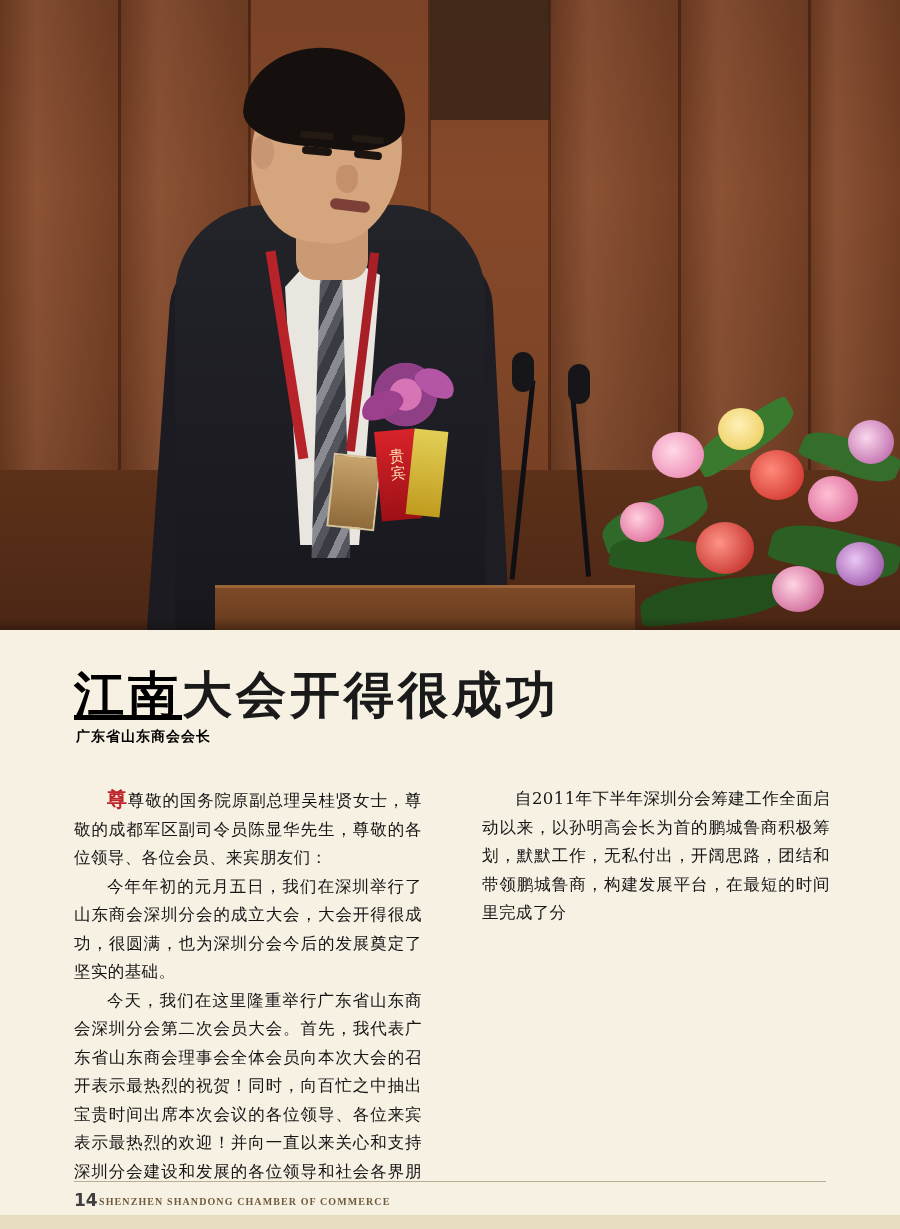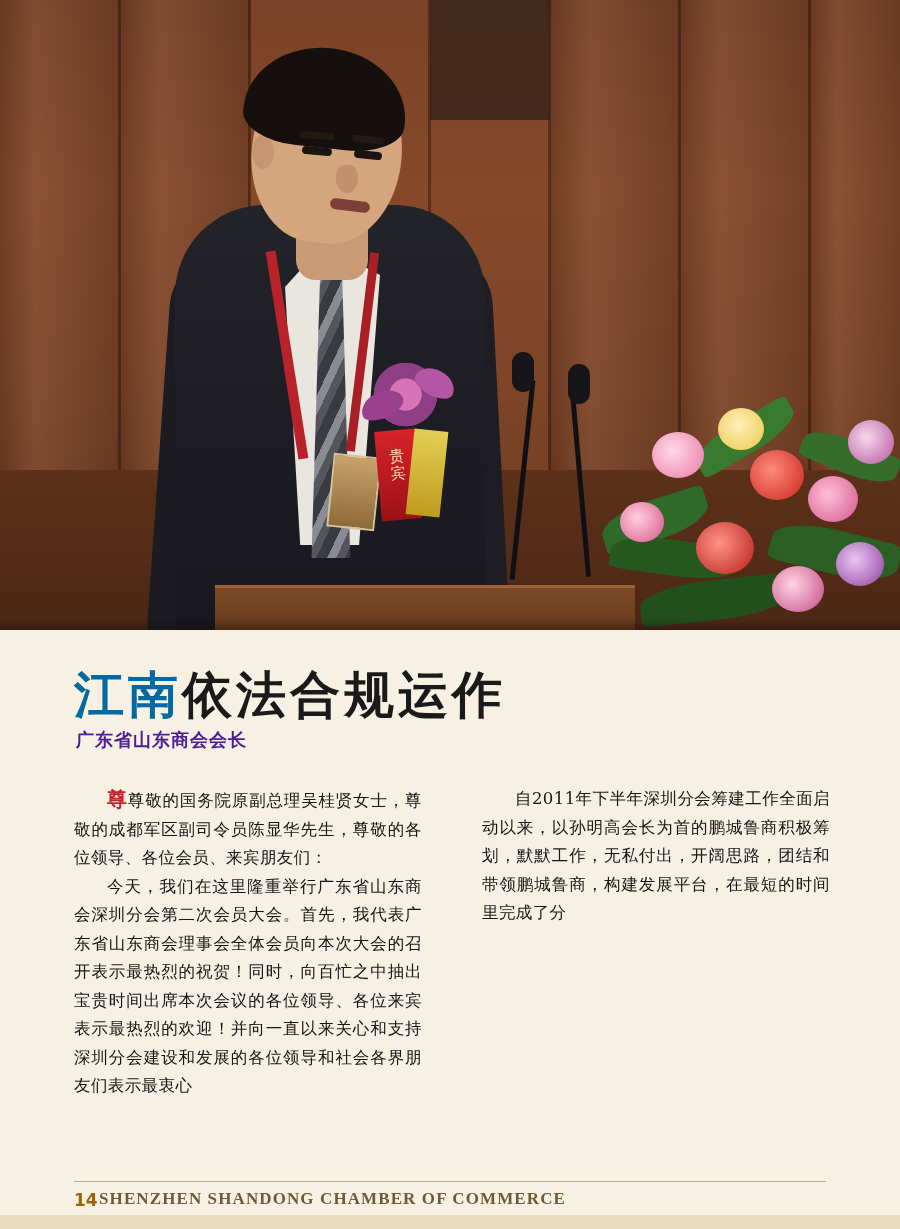--- a/index.html
+++ b/index.html
@@ -322,31 +322,32 @@
     left: 74px;
     top: 32px;
     font-family: "DejaVu Sans", sans-serif;
     font-weight: bold;
     font-size: 50px;
     letter-spacing: 4px;
     color: #1a1a1a;
     white-space: nowrap;
   }
   .headline .hl-name {
-    color: #0369a1;
+    color: #000000;
+    text-decoration: underline;
   }
   .subhead {
     position: absolute;
     left: 76px;
     top: 98px;
     font-family: "DejaVu Sans", sans-serif;
     font-weight: bold;
-    font-size: 18px;
+    font-size: 14px;
     letter-spacing: 1px;
-    color: #4c1d95;
+    color: #000000;
   }
   .columns {
     position: absolute;
     left: 74px;
     top: 155px;
     width: 756px;
     display: flex;
     gap: 60px;
   }
   .col {
@@ -382,31 +383,31 @@
     left: 74px;
     right: 74px;
     top: 0;
     height: 1px;
     background: #b9ae92;
   }
   .page-num {
     position: absolute;
     left: 74px;
     top: 9px;
-    color: #a16207;
+    color: #404040;
     font-weight: bold;
     font-size: 17px;
     font-family: "DejaVu Sans", sans-serif;
   }
   .footer-text {
     position: absolute;
     left: 99px;
-    top: 8px;
+    top: 15px;
     color: #6f5b3c;
-    font-size: 17px;
+    font-size: 10px;
     letter-spacing: 1.1px;
     font-family: "Liberation Serif", serif;
     font-weight: bold;
   }
   .bottom-band {
     position: absolute;
     left: 0;
     bottom: 0;
     width: 900px;
     height: 14px;
@@ -481,26 +482,27 @@
       <div class="bloom" style="left:96px;top:142px;width:58px;height:52px;background:radial-gradient(circle at 40% 40%, #ff9386, #b71e1a);"></div>
       <div class="bloom" style="left:172px;top:186px;width:52px;height:46px;background:radial-gradient(circle at 40% 40%, #ffd4e2, #c24a86);"></div>
       <div class="bloom" style="left:236px;top:162px;width:48px;height:44px;background:radial-gradient(circle at 40% 40%, #e9c7f3, #8e3f9c);"></div>
     </div>
 
     <div class="podium"></div>
     <div class="photo-fade"></div>
   </div>
 
   <div class="article">
-    <div class="headline"><span class="hl-name">江南</span><span>依法合规运作</span></div>
+    <div class="headline"><span class="hl-name">江南</span><span>大会开得很成功</span></div>
     <div class="subhead">广东省山东商会会长</div>
 
     <div class="columns">
       <div class="col">
         <p><span class="drop-char">尊</span><span>尊敬的国务院原副总理吴桂贤女士，尊敬的成都军区副司令员陈显华先生，尊敬的各位领导、各位会员、来宾朋友们：</span></p>
+        <p>今年年初的元月五日，我们在深圳举行了山东商会深圳分会的成立大会，大会开得很成功，很圆满，也为深圳分会今后的发展奠定了坚实的基础。</p>
         <p>今天，我们在这里隆重举行广东省山东商会深圳分会第二次会员大会。首先，我代表广东省山东商会理事会全体会员向本次大会的召开表示最热烈的祝贺！同时，向百忙之中抽出宝贵时间出席本次会议的各位领导、各位来宾表示最热烈的欢迎！并向一直以来关心和支持深圳分会建设和发展的各位领导和社会各界朋友们表示最衷心</p>
       </div>
       <div class="col">
         <p>自2011年下半年深圳分会筹建工作全面启动以来，以孙明高会长为首的鹏城鲁商积极筹划，默默工作，无私付出，开阔思路，团结和带领鹏城鲁商，构建发展平台，在最短的时间里完成了分</p>
       </div>
     </div>
 
     <div class="footer">
       <div class="footer-rule"></div>
       <div class="page-num">14</div>

